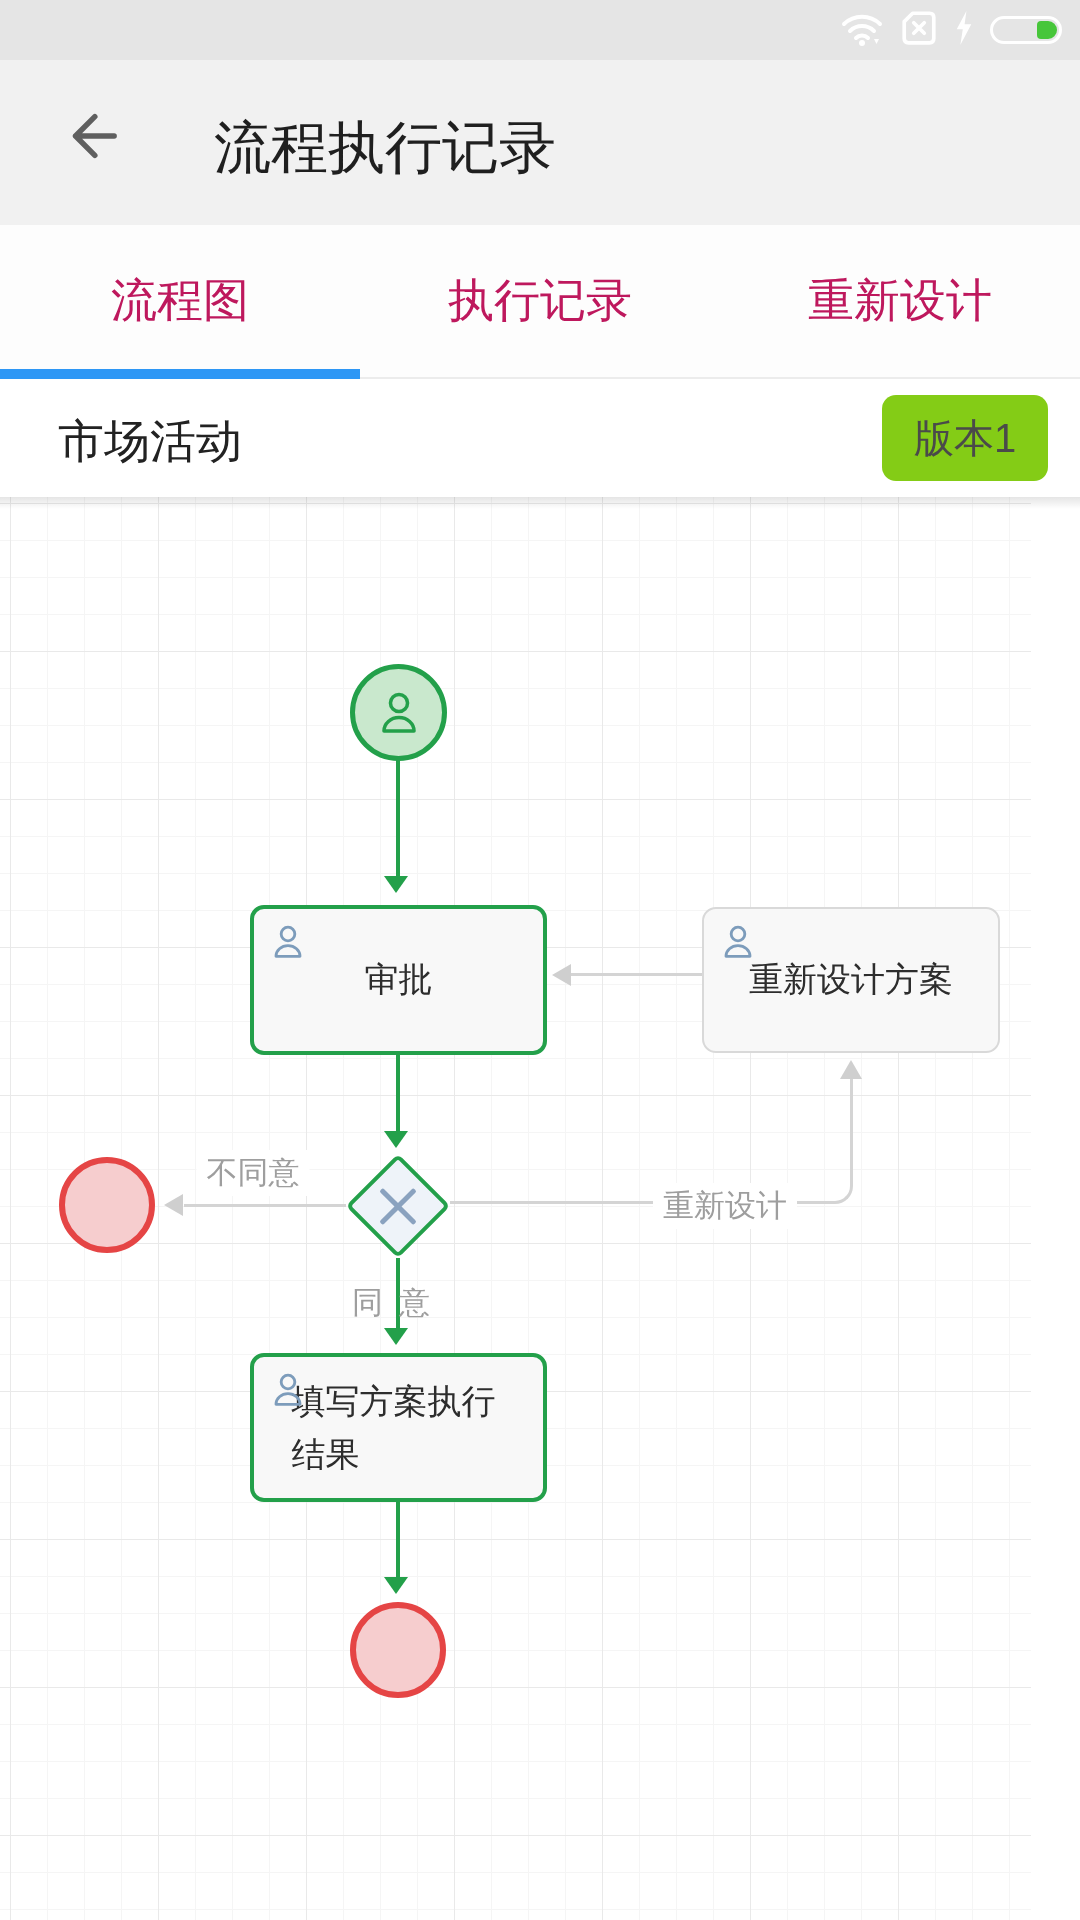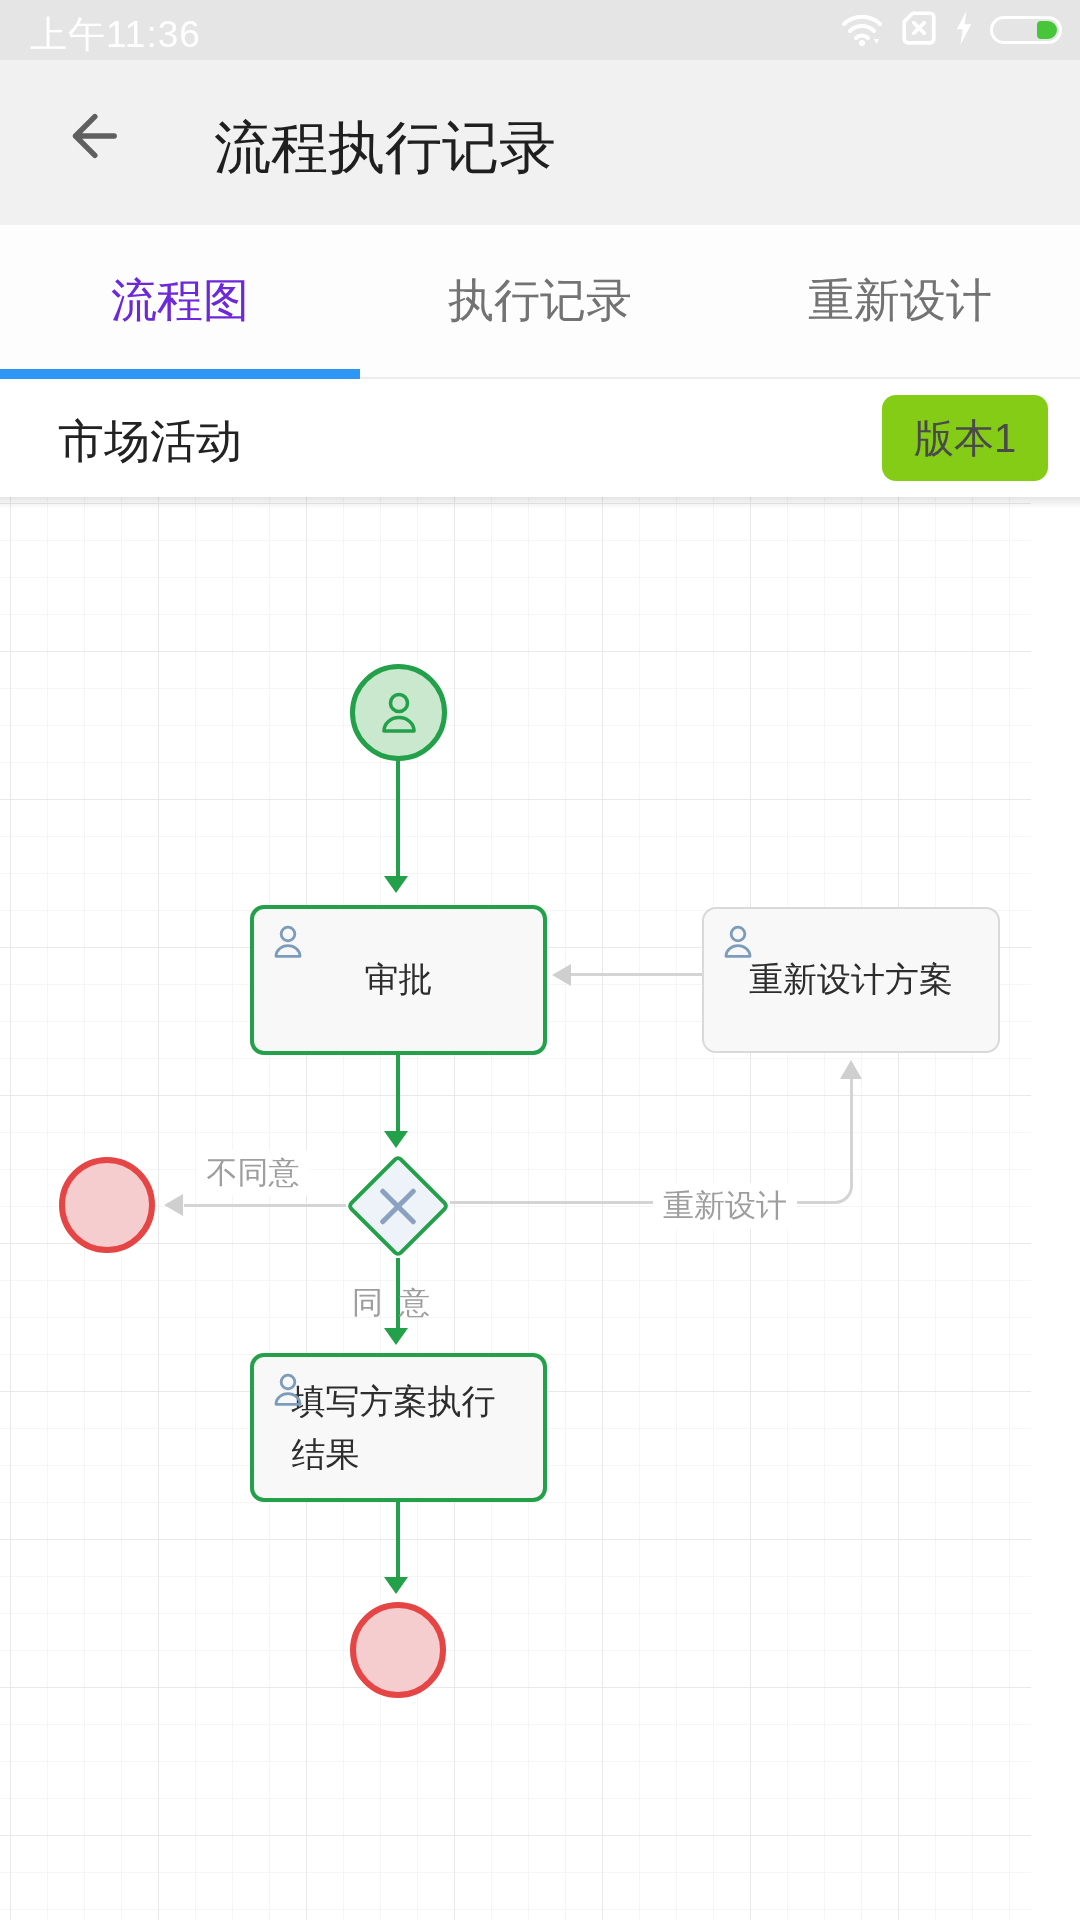--- a/index.html
+++ b/index.html
@@ -19,22 +19,22 @@
   
   .header { position:absolute; left:0; top:60px; width:1080px; height:165px; background:#f1f1f1; }
   .back { position:absolute; left:52px; top:38px; width:76px; height:76px; display:flex; align-items:center;
     justify-content:center; font-size:64px; color:#5f5f5f; }
   .title { position:absolute; left:214px; top:50px; font-size:57px; font-weight:500; color:#1f1f1f; }
 
   
   .tabbar { position:absolute; left:0; top:225px; width:1080px; height:154px; background:#fdfdfd;
     display:flex; border-bottom:2px solid #ececec; }
   .tab { width:360px; height:100%; display:flex; align-items:center; justify-content:center;
-    font-size:46px; color:#737373; position:relative; }
-  .tab.active { color:#6d28d9; }
+    font-size:46px; color:#be185d; position:relative; }
+  .tab.active { color:#be185d; }
   .tab-underline { position:absolute; left:0; bottom:-2px; width:360px; height:10px; background:#2e97f5; }
 
   
   .procrow { position:absolute; left:16px; top:379px; width:1080px; height:118px; background:#fff; }
   .proc-name { position:absolute; left:42px; top:32px; font-size:46px; color:#222; }
   .version-btn { position:absolute; right:48px; top:16px; width:166px; height:86px; background:#84cc16;
     border-radius:14px; display:flex; align-items:center; justify-content:center; font-size:40px; color:#4a4a4a; }
 
   
   .canvas { position:absolute; left:0; top:497px; width:1031px; height:1423px; background:#fff;
@@ -85,21 +85,20 @@
   .edge-label { position:absolute; font-size:31px; color:#9e9e9e; white-space:nowrap; }
   .edge-label.masked { background:#fff; padding:2px 10px; transform:translate(-50%,-50%); }
   .label-agree { left:352px; top:785px; letter-spacing:16px; }
 </style>
 </head>
 <body>
 
 <div class="page">
 
   <div class="statusbar">
-    <div class="sb-time">上午11:36</div>
     <div class="sb-icons">
       <span>
         <svg width="44" height="36" viewBox="0 0 44 36">
           <path d="M4 14 a26 26 0 0 1 36 0" fill="none" stroke="#fff" stroke-width="4" stroke-linecap="round"></path>
           <path d="M10 21 a17 17 0 0 1 24 0" fill="none" stroke="#fff" stroke-width="4" stroke-linecap="round"></path>
           <path d="M16 28 a8.5 8.5 0 0 1 12 0" fill="none" stroke="#fff" stroke-width="4" stroke-linecap="round"></path>
           <circle cx="22" cy="33" r="3" fill="#fff"></circle>
           <path d="M34 29 l5 0 -2.5 5 z" fill="#fff"></path>
         </svg>
       </span>

